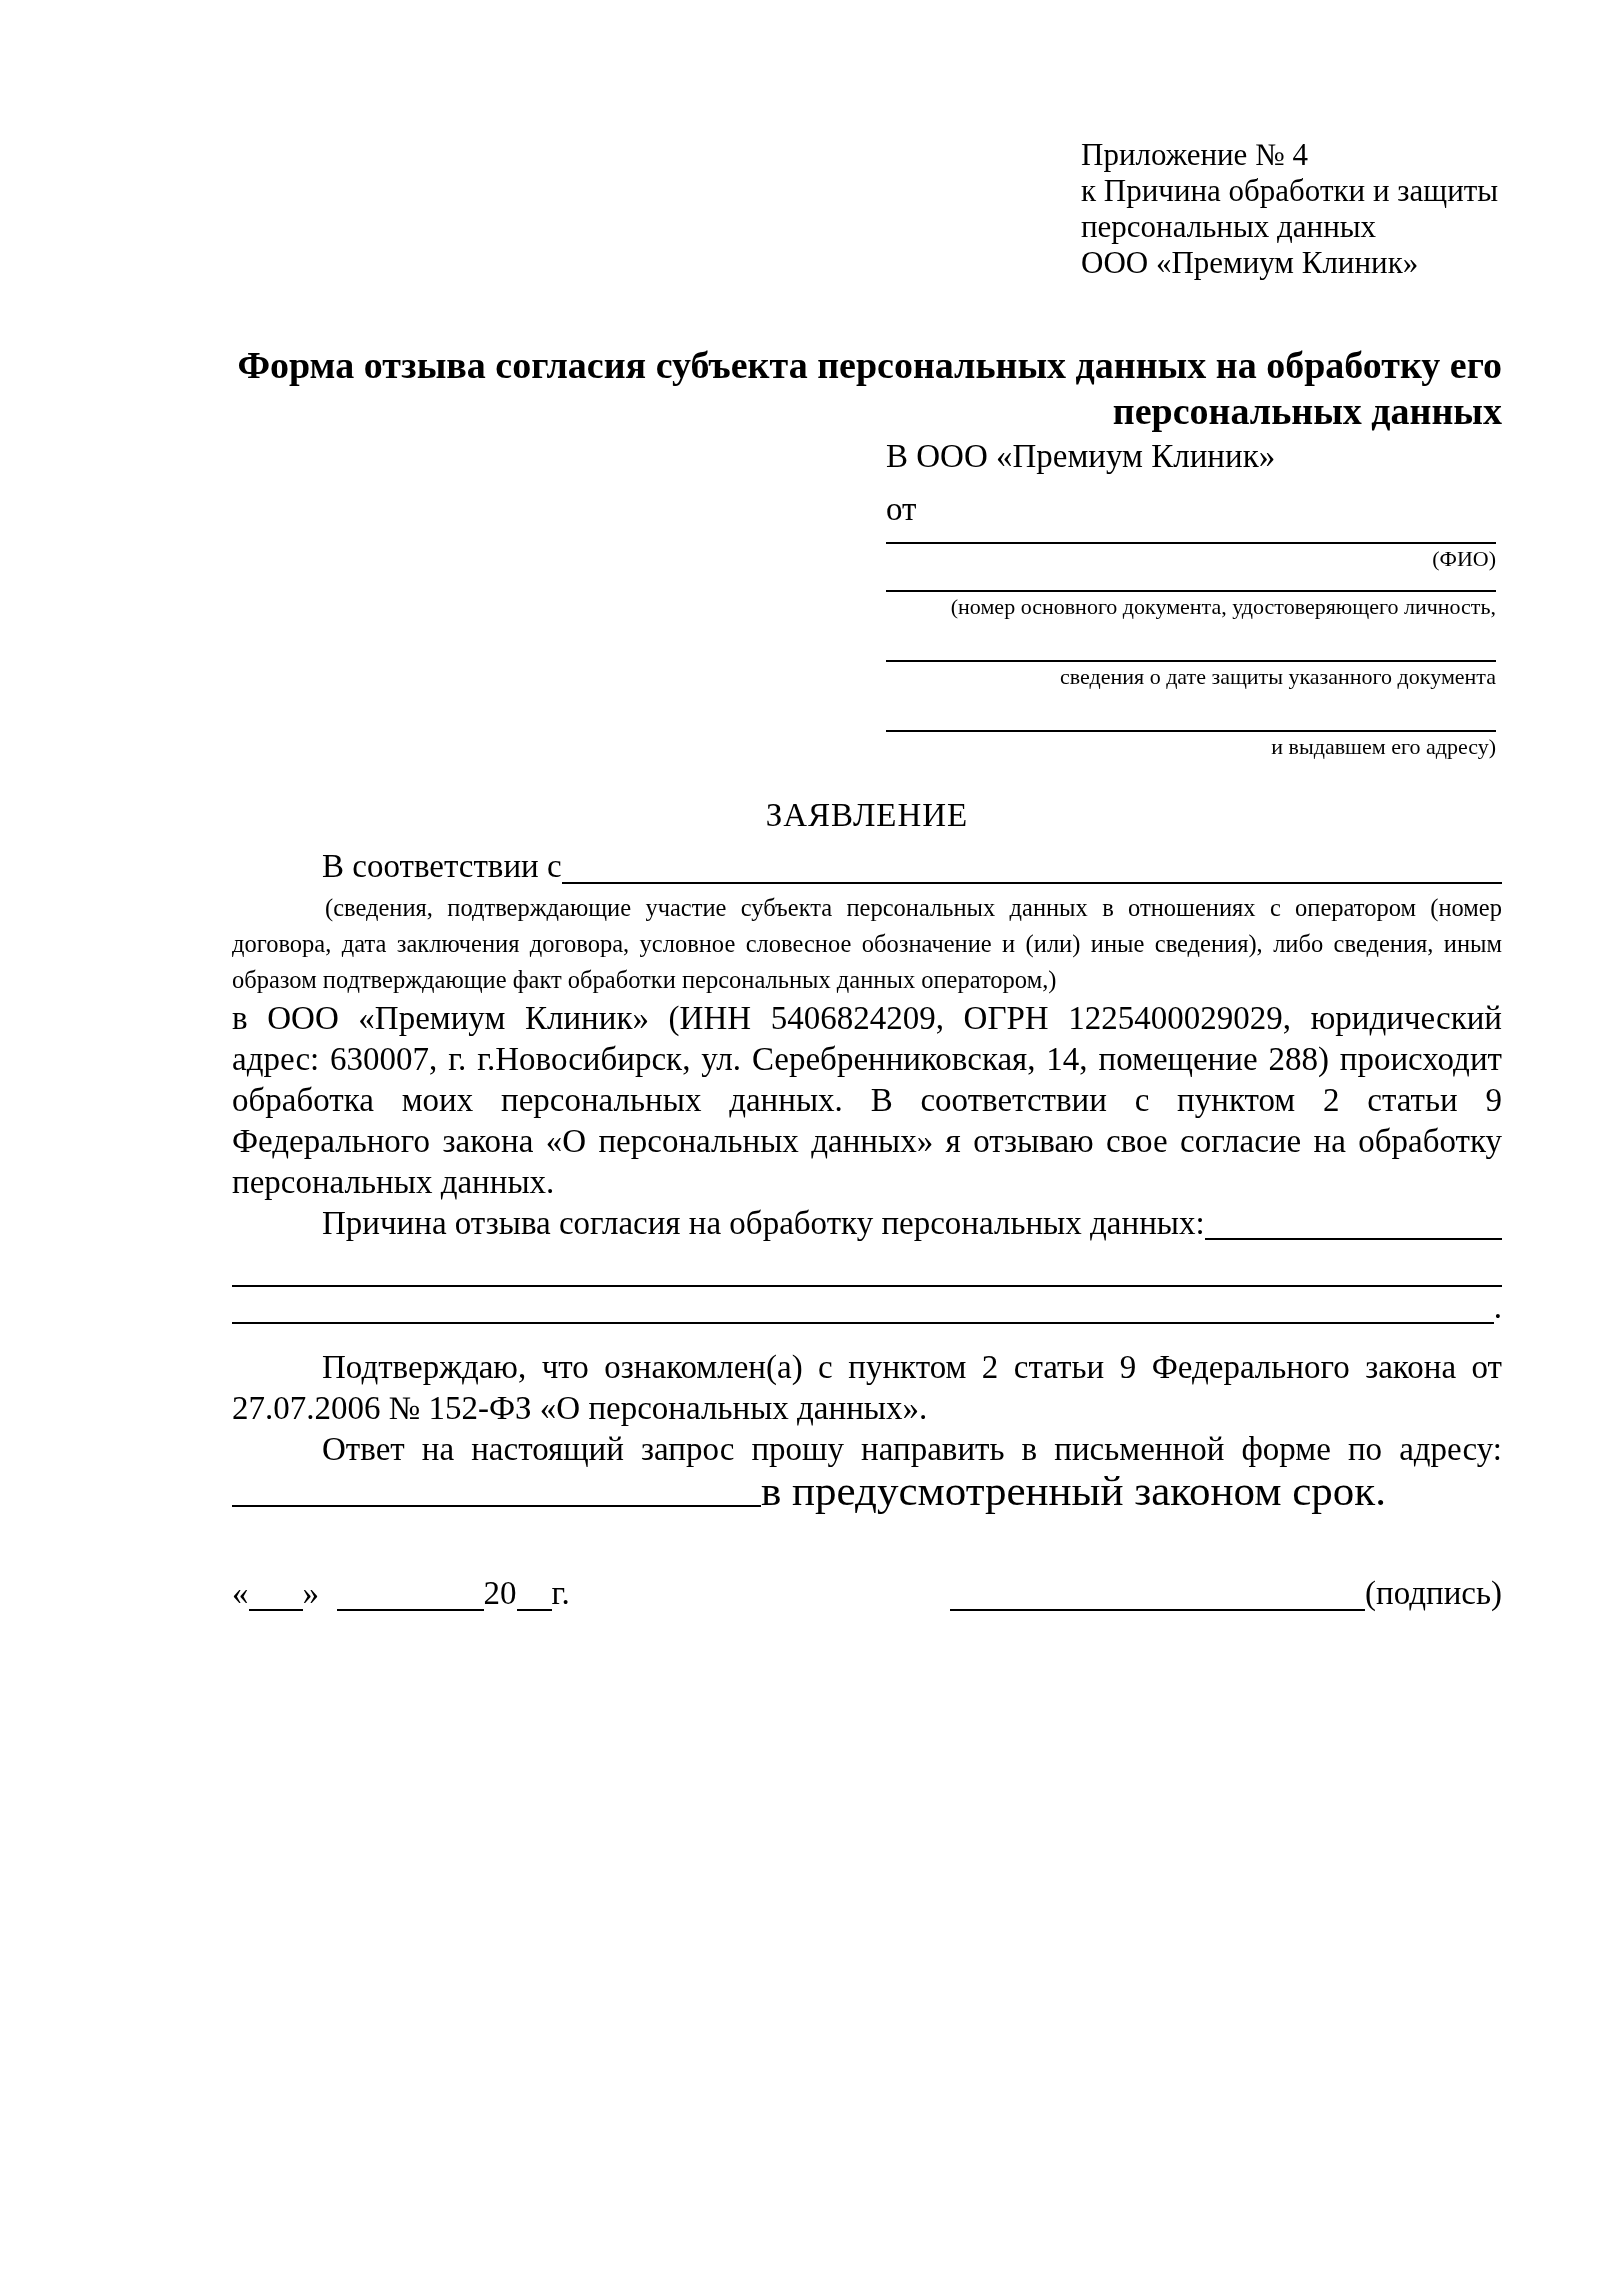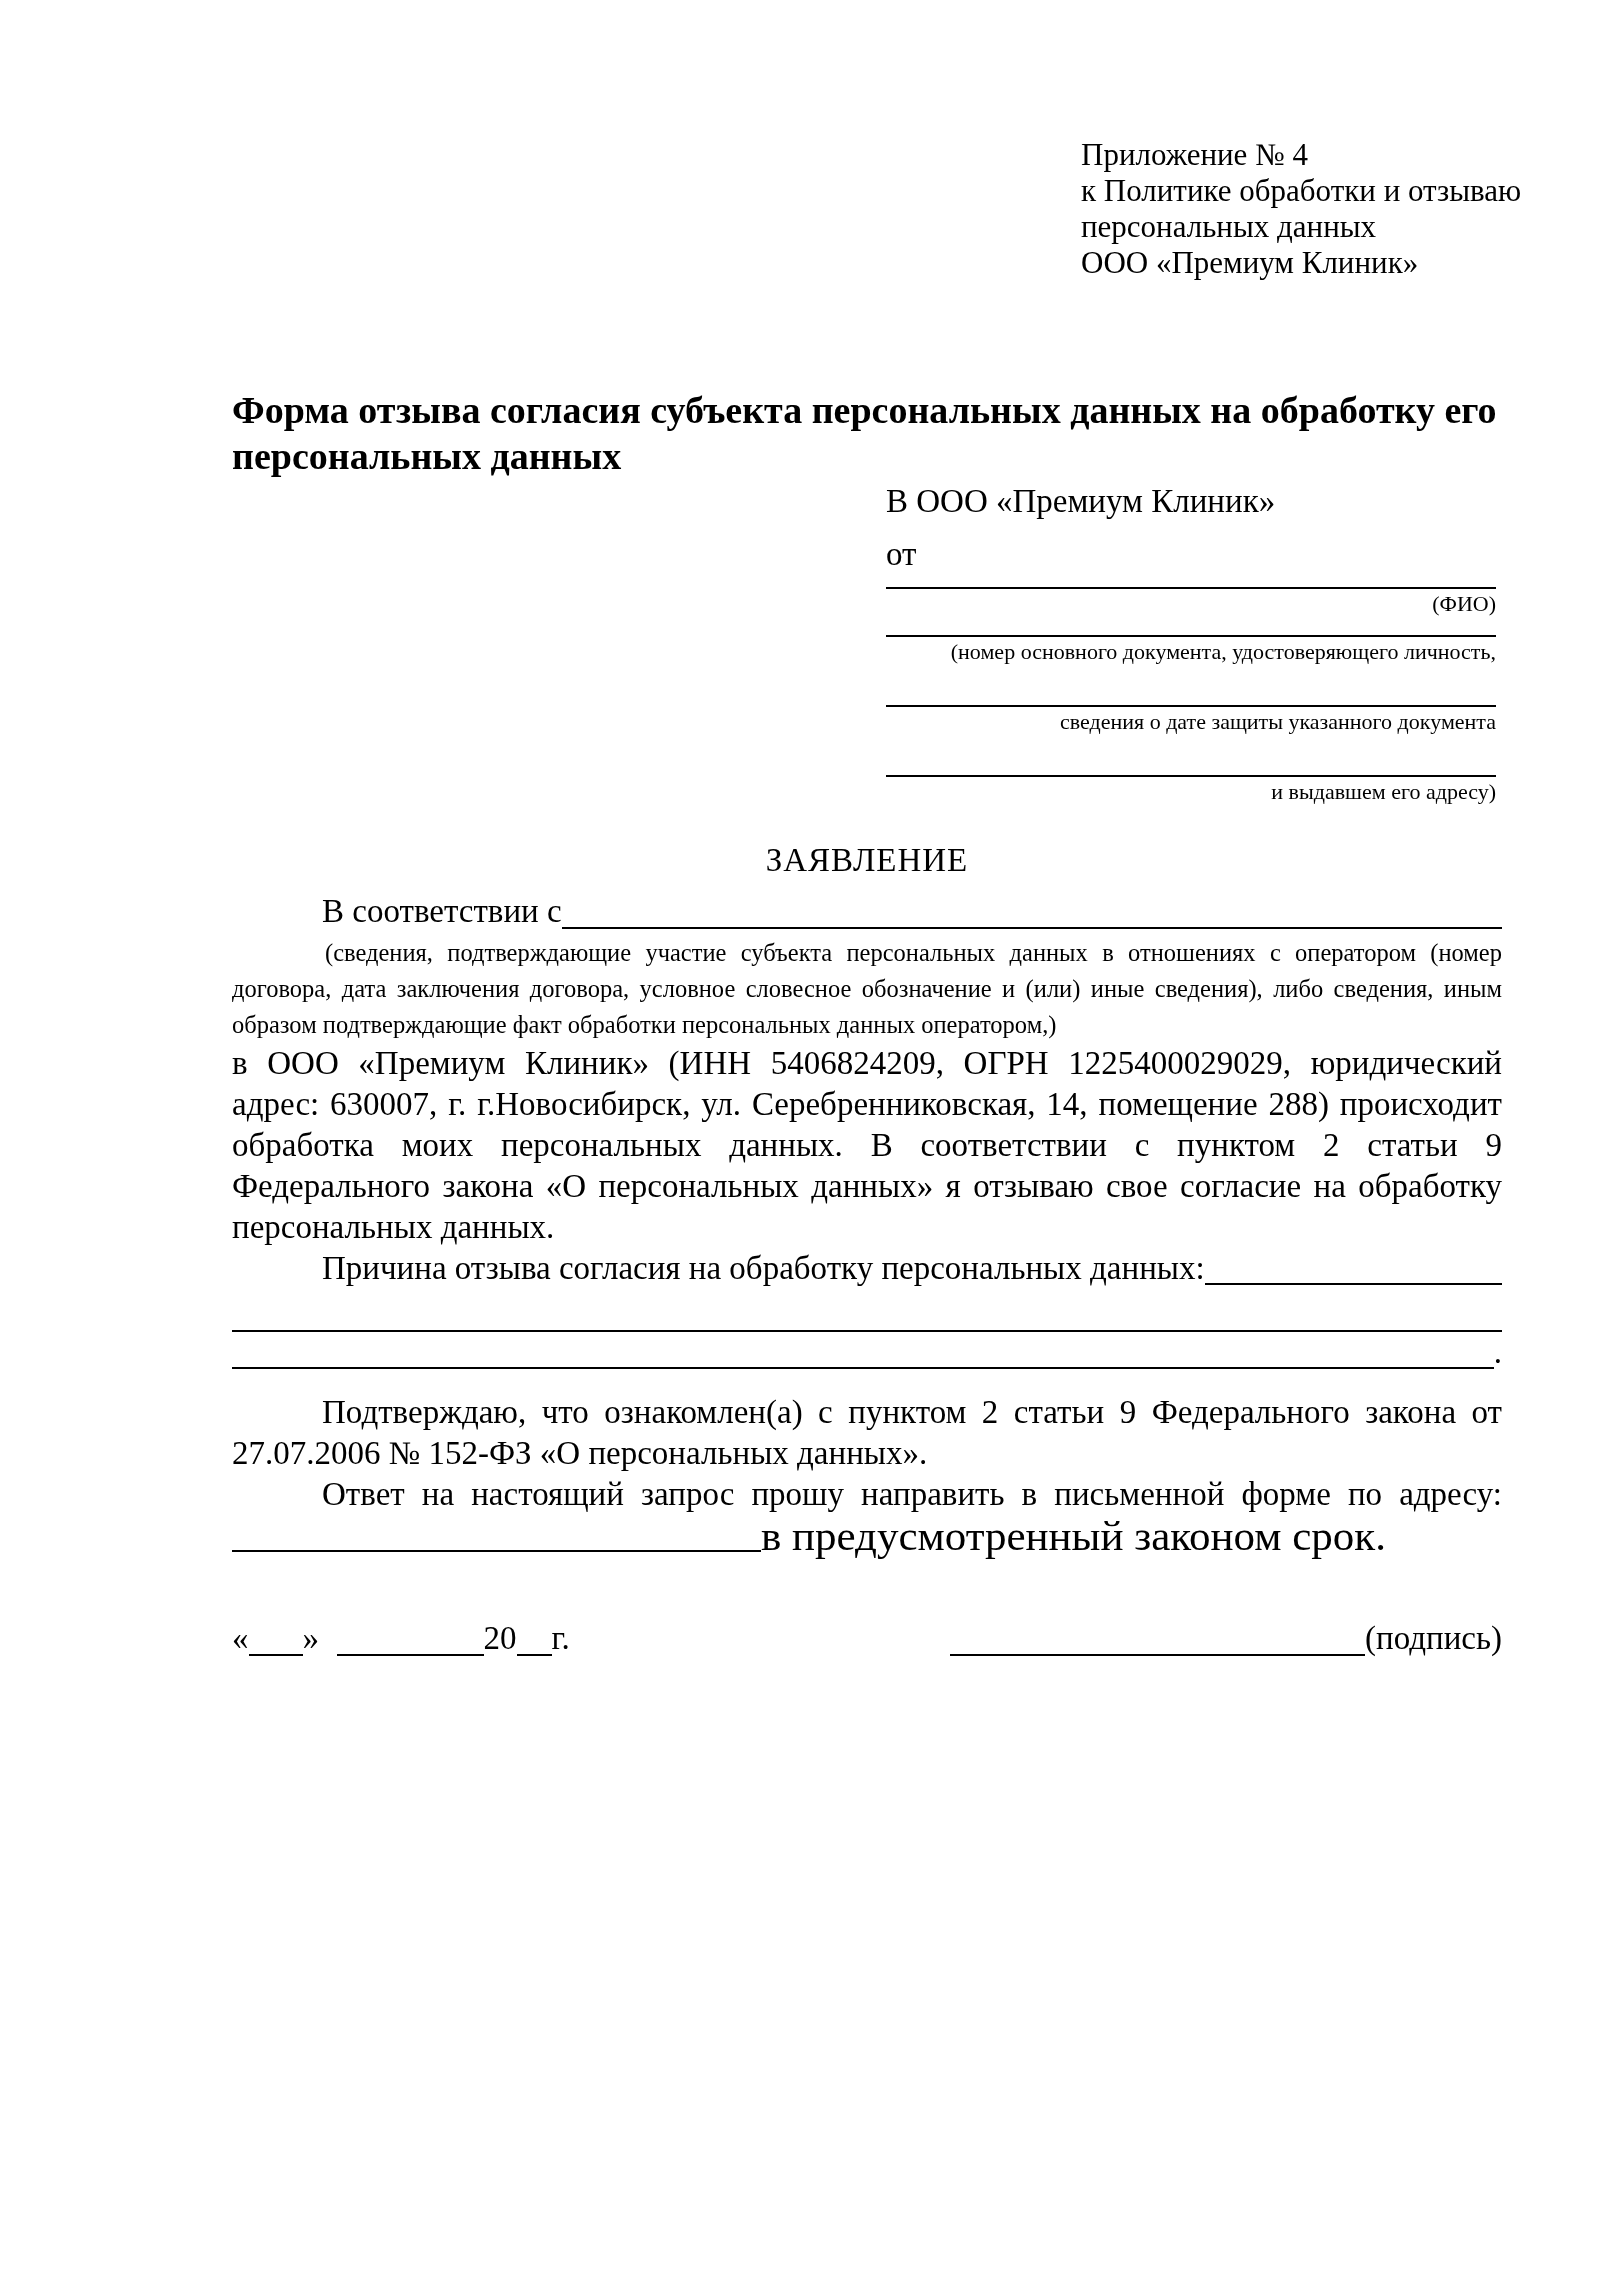--- a/index.html
+++ b/index.html
@@ -6,21 +6,21 @@
   .page{
     position:relative;
     width:1621px;height:2293px;
     background:#ffffff;color:#000000;
     font-family:"Liberation Serif","DejaVu Serif",serif;
     box-sizing:border-box;
     padding:137px 119px 6px 232px;
     overflow:hidden;
   }
   .appendix{margin-left:849px;font-size:31px;line-height:36px;white-space:nowrap;}
-  .title{margin-top:106px;font-size:38px;font-weight:bold;line-height:46px;text-align:left;}
+  .title{margin-top:61px;font-size:38px;font-weight:bold;line-height:46px;text-align:right;}
   .recipient{margin-left:654px;width:610px;font-size:33px;}
   .r-to{line-height:45px;}
   .r-from{line-height:45px;margin-top:7.8px;}
   .uline{border-bottom:2.9px solid #000;}
   .u1{height:9.8px;}
   .u2{height:17.6px;}
   .u3{height:39px;}
   .r-cap{font-size:22px;line-height:29px;text-align:right;white-space:nowrap;}
   .heading{margin-top:33px;font-size:33px;line-height:43px;text-align:center;letter-spacing:1px;}
   .row{display:flex;align-items:flex-end;}
@@ -47,21 +47,21 @@
   .sig{width:415px;}
   .nowrap{white-space:nowrap;}
 </style>
 </head>
 <body>
 
 <div class="page">
 
   <div class="appendix">
     <div>Приложение № 4</div>
-    <div>к Политике обработки и отзываю</div>
+    <div>к Причина обработки и защиты</div>
     <div>персональных данных</div>
     <div>ООО «Премиум Клиник»</div>
   </div>
 
   <div class="title">Форма отзыва согласия субъекта персональных данных на обработку его персональных данных</div>
 
   <div class="recipient">
     <div class="r-to">В ООО «Премиум Клиник»</div>
     <div class="r-from">от</div>
     <div class="uline u1"></div>

